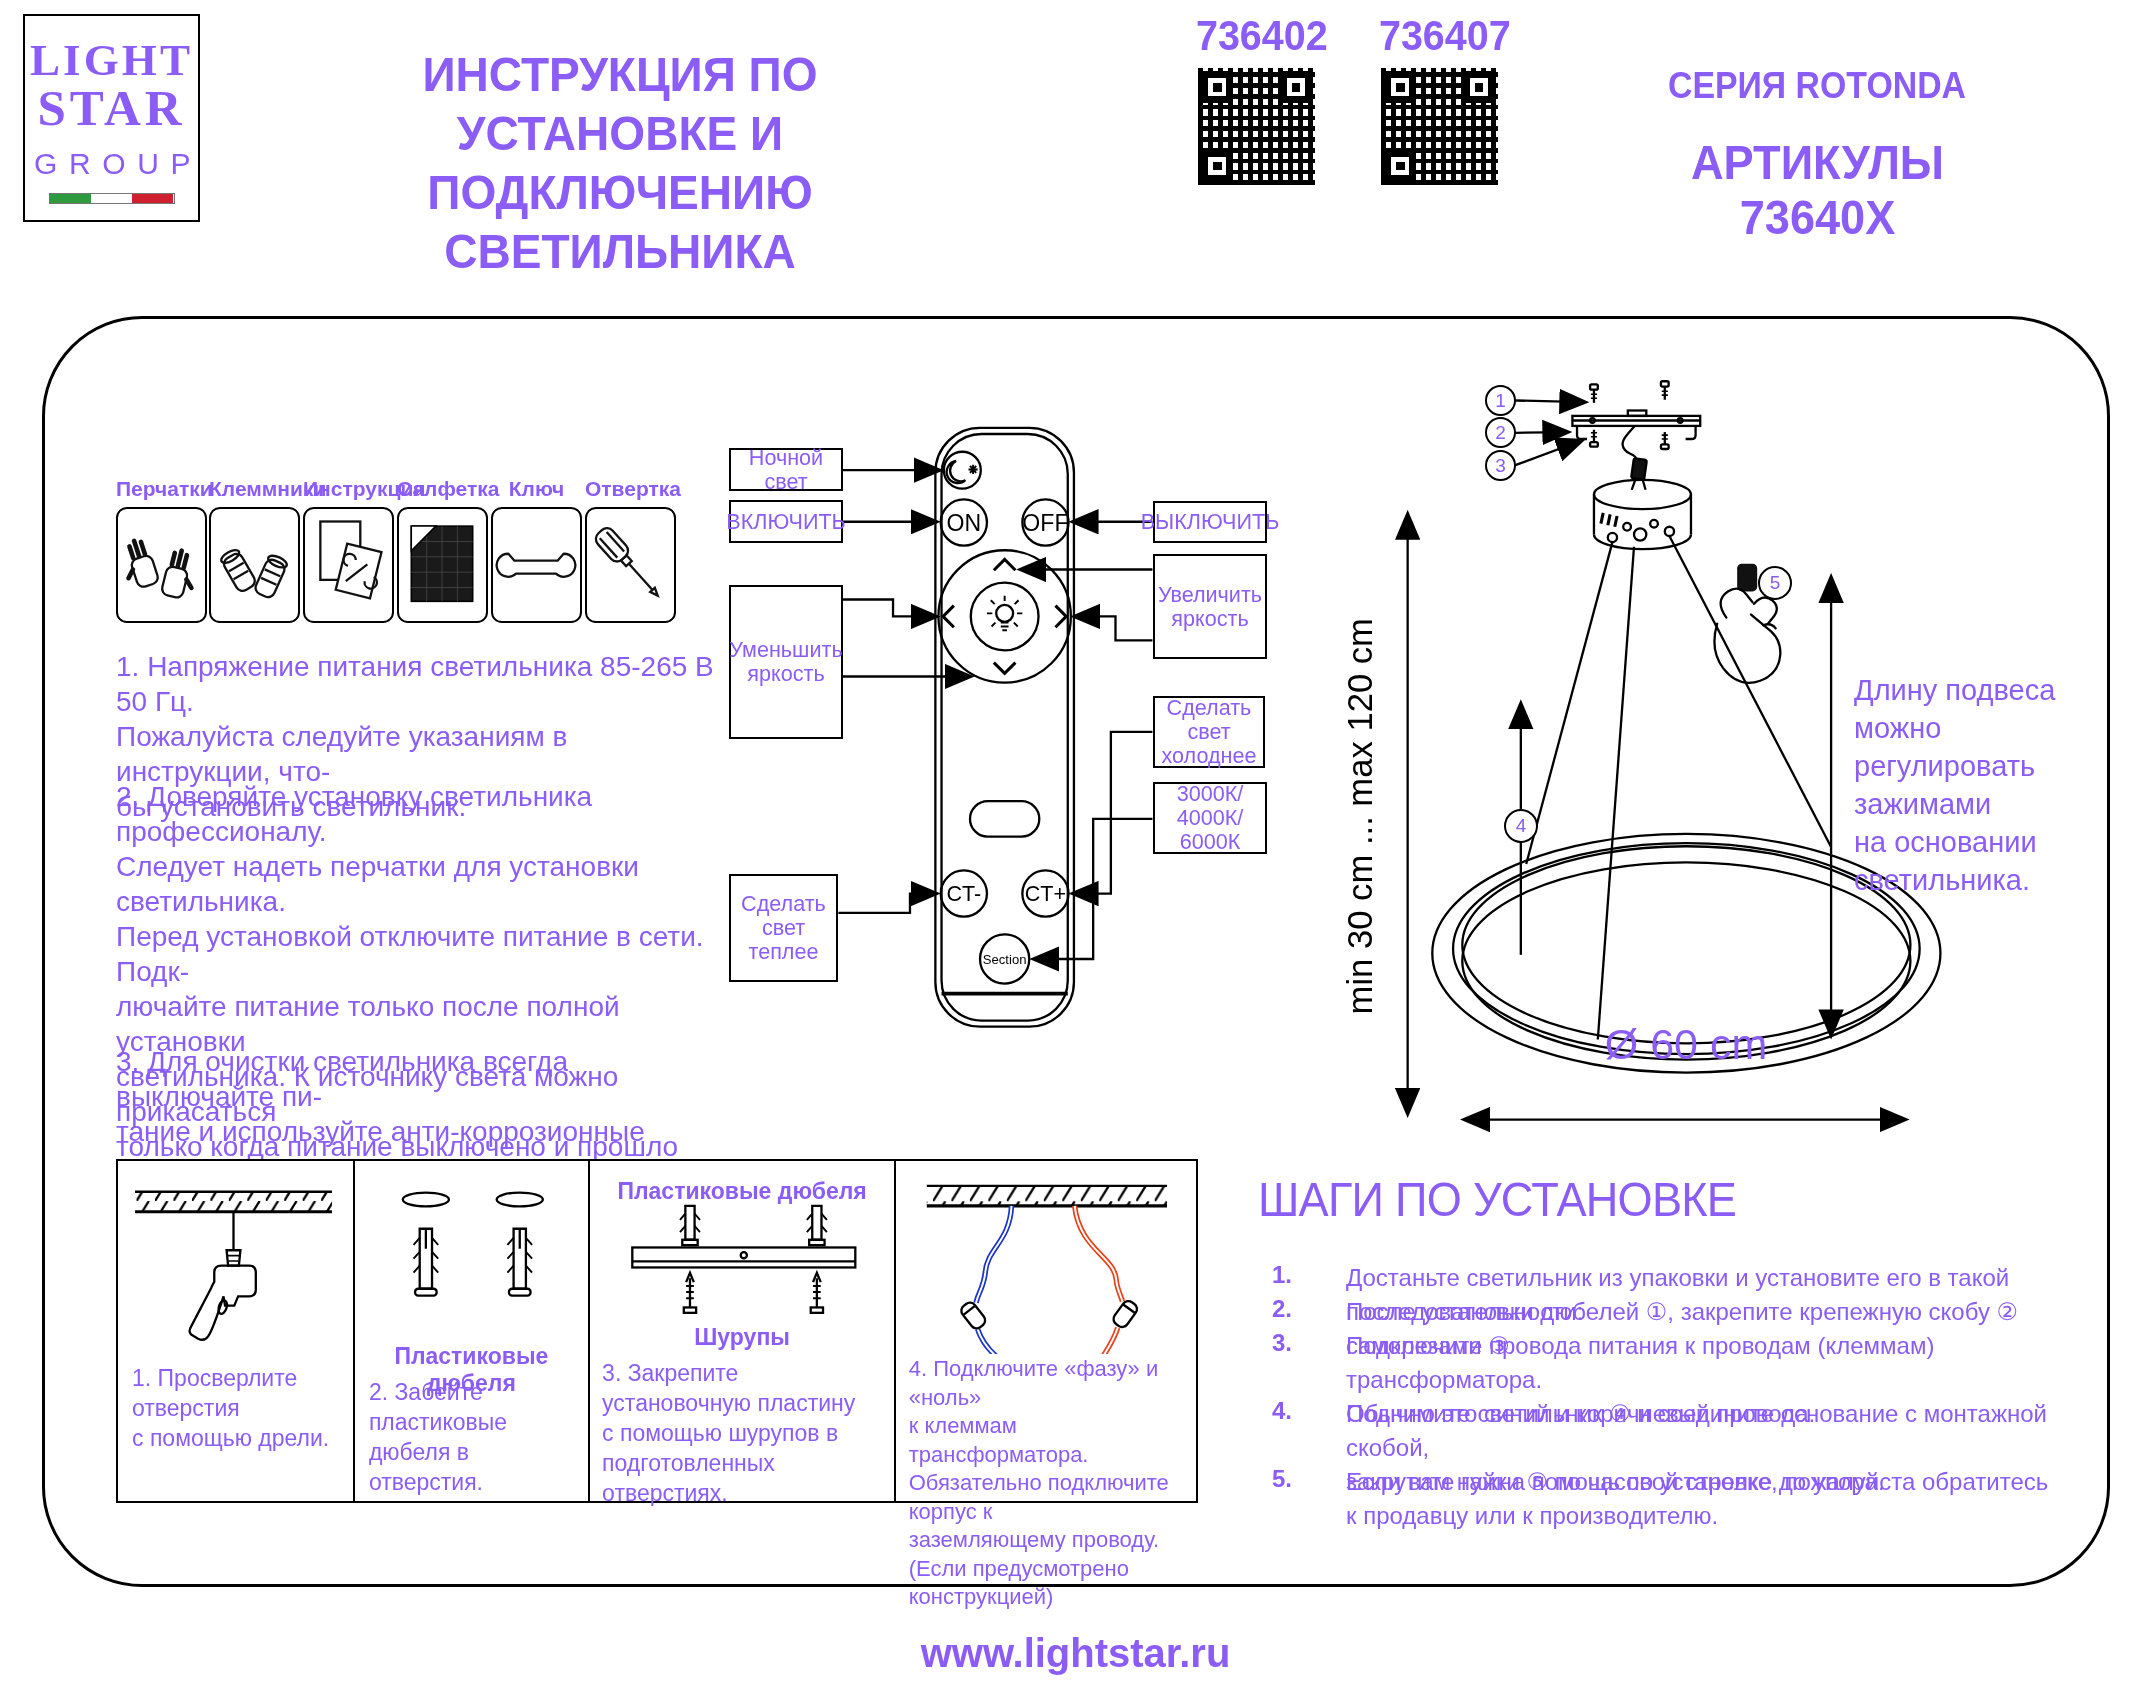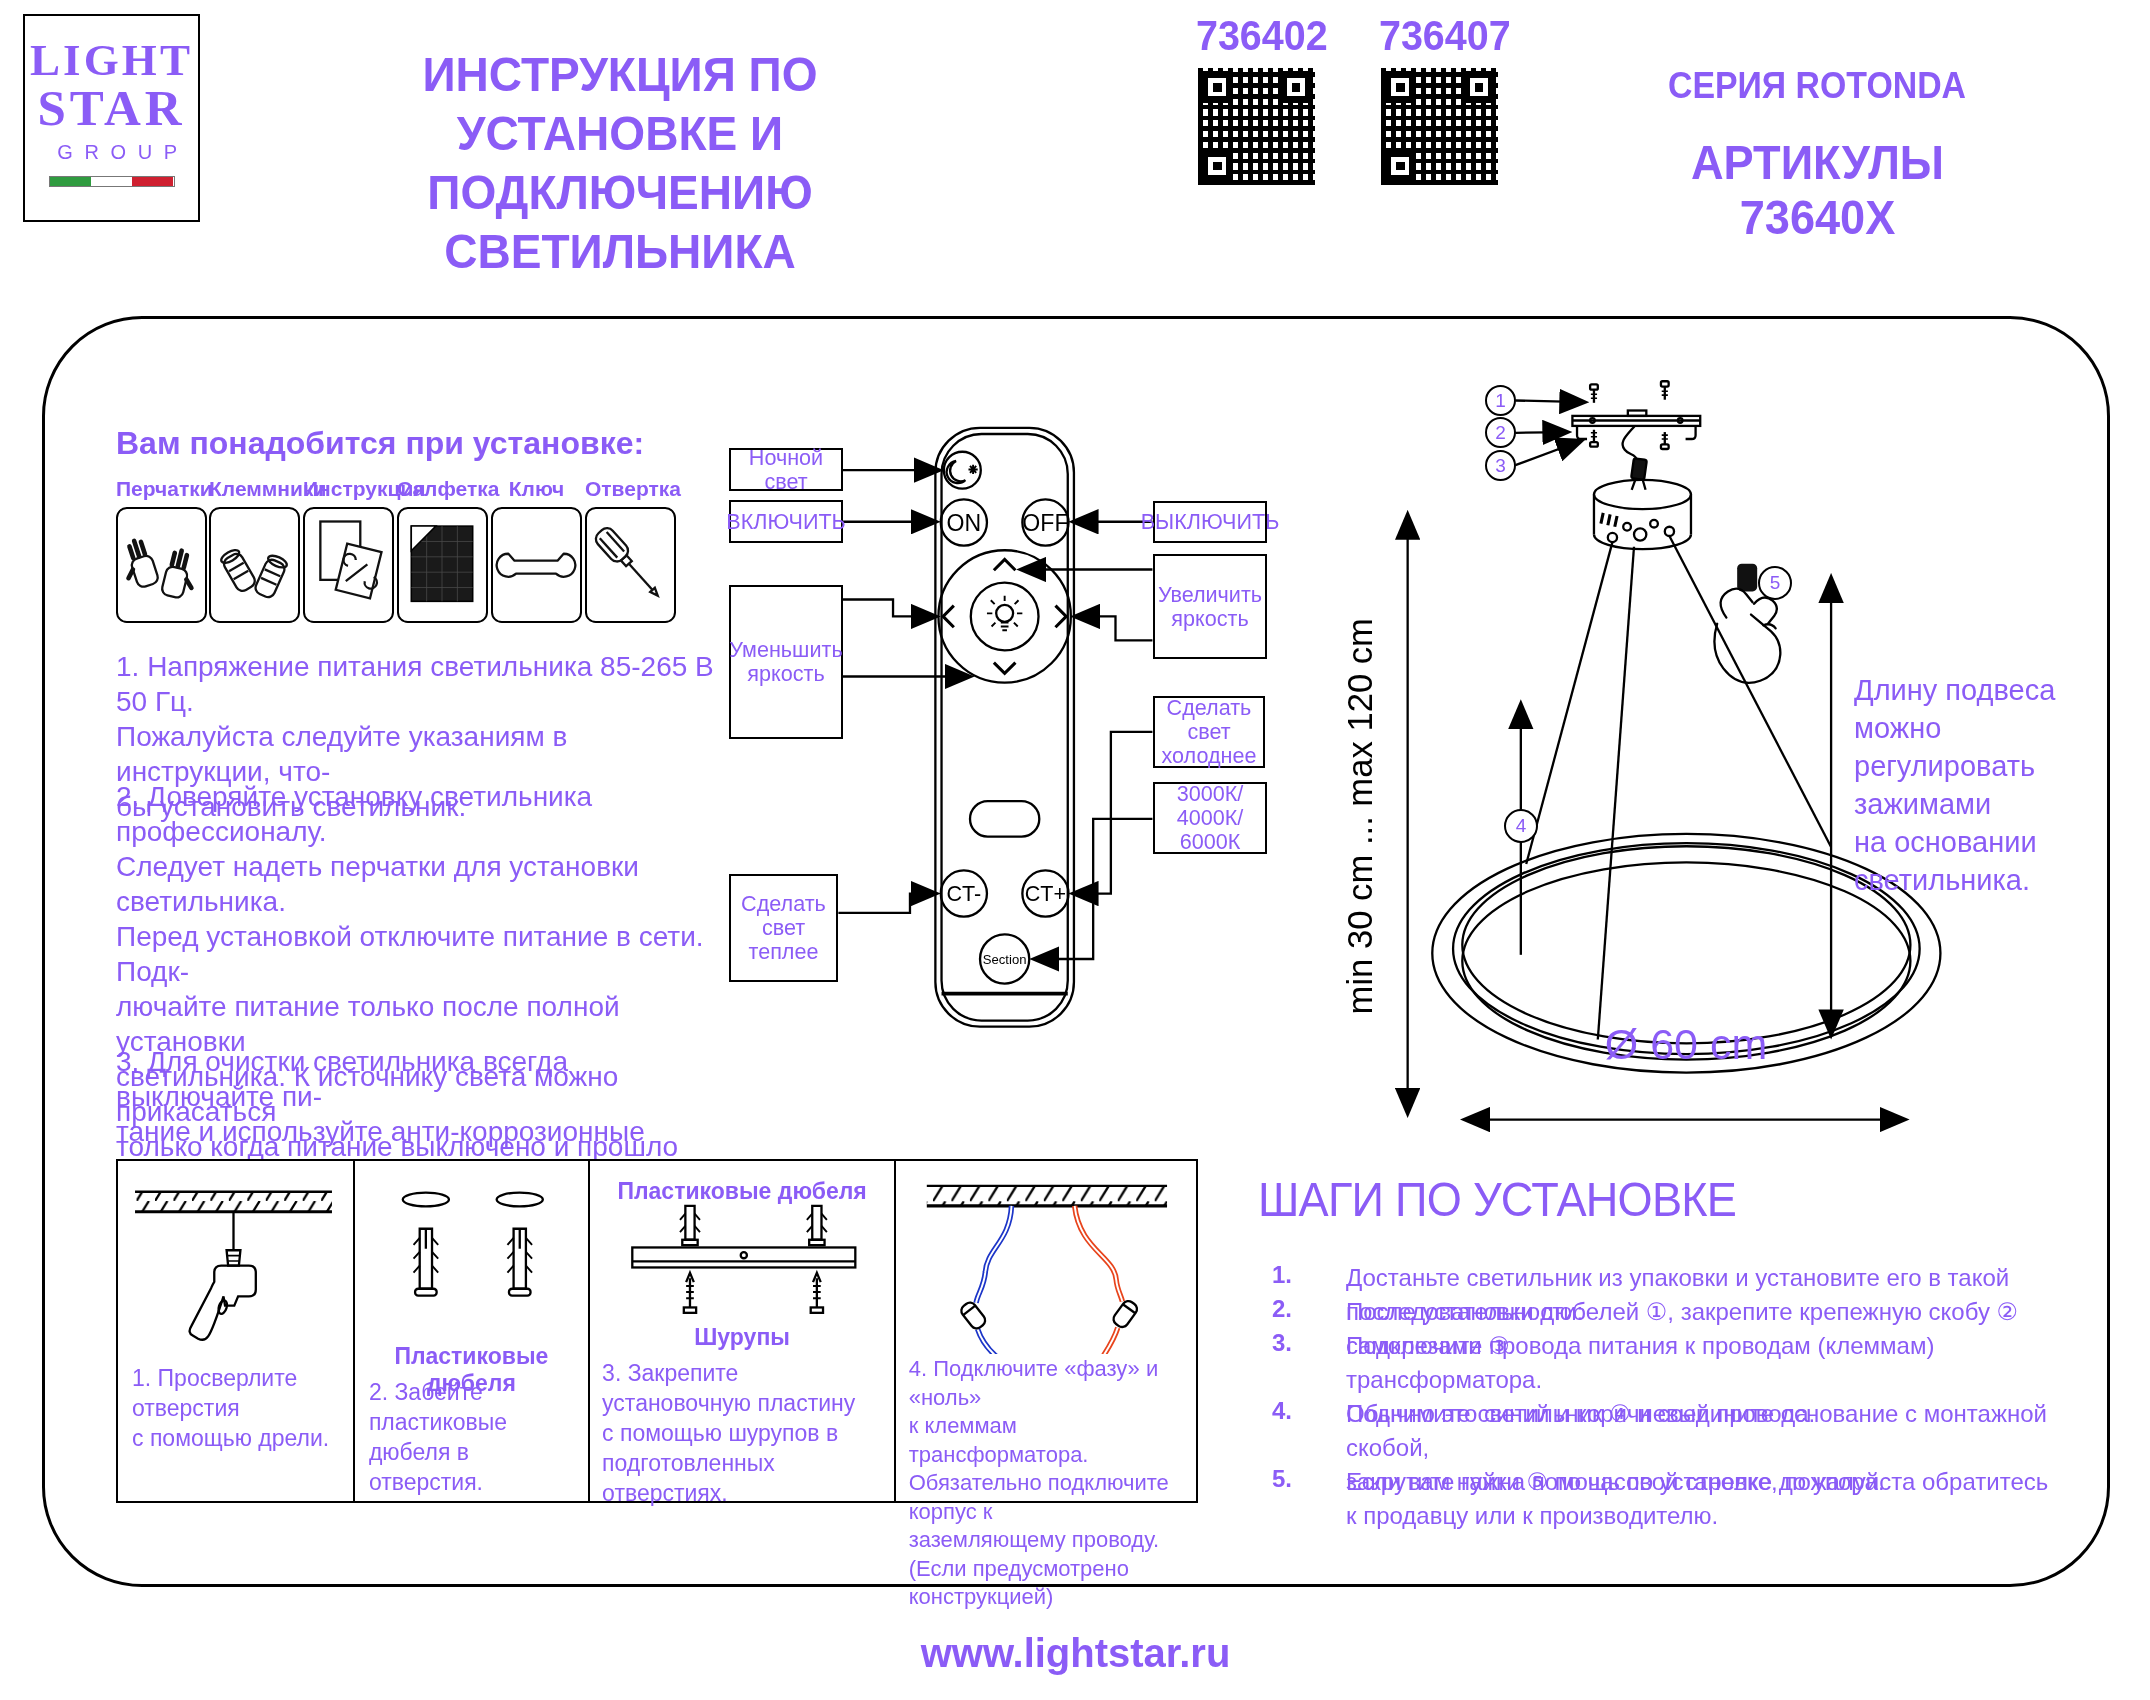--- a/index.html
+++ b/index.html
@@ -34,21 +34,21 @@
   svg text{font-family:"Liberation Sans","DejaVu Sans",sans-serif}
 </style>
 </head>
 <body>
 
 <div id="page">
 
   <div class="abs" style="left:23px;top:14px;width:177px;height:208px;border:2.3px solid #000;text-align:center;padding-top:21.6px">
     <div style="font-family:'Liberation Serif','DejaVu Serif',serif;font-weight:700;font-size:45px;line-height:45px;letter-spacing:3.1px">LIGHT</div>
     <div style="font-family:'Liberation Serif','DejaVu Serif',serif;font-weight:700;font-size:51px;line-height:51px;letter-spacing:3.9px">STAR</div>
-    <div style="font-size:20px;letter-spacing:11.6px;margin-top:7px;padding-left:23px">GROUP</div>
+    <div style="font-size:30px;letter-spacing:11.6px;margin-top:13px;padding-left:9px">GROUP</div>
     <div style="width:126px;height:10.8px;margin:12.3px auto 0;border:0.8px solid #777;display:flex">
       <div style="flex:1;background:#2f9b3f"></div>
       <div style="flex:1;background:#fff"></div>
       <div style="flex:1;background:#cf2030"></div>
     </div>
   </div>
 
   <div class="abs pre ctr condc b" style="left:254px;top:45px;width:732px;font-size:49px;line-height:59px">ИНСТРУКЦИЯ ПО УСТАНОВКЕ И
 ПОДКЛЮЧЕНИЮ СВЕТИЛЬНИКА</div>
 
@@ -63,21 +63,20 @@
     <div class="finder" style="left:3.1px;top:3.1px"></div>
     <div class="finder" style="right:3.1px;top:3.1px"></div>
     <div class="finder" style="left:3.1px;bottom:3.1px"></div>
   </div>
 
   <div class="abs ctr b condc" style="left:1640px;top:65px;width:354px;font-size:36px">СЕРИЯ ROTONDA</div>
   <div class="abs ctr b condc" style="left:1625px;top:135px;width:385px;font-size:48px">АРТИКУЛЫ 73640X</div>
 
   <div class="abs" style="left:42px;top:316px;width:2068px;height:1271px;border:3.1px solid #000;border-radius:100px"></div>
 
-  <div class="abs b" style="left:116px;top:425px;font-size:32px">Вам понадобится при установке:</div>
 
   <div class="toollbl" style="left:116px;top:477px;width:91px">Перчатки</div>
   <div class="toollbl" style="left:209px;top:477px;width:91px">Клеммники</div>
   <div class="toollbl" style="left:303px;top:477px;width:91px">Инструкция</div>
   <div class="toollbl" style="left:397px;top:477px;width:91px">Салфетка</div>
   <div class="toollbl" style="left:491px;top:477px;width:91px">Ключ</div>
   <div class="toollbl" style="left:585px;top:477px;width:91px">Отвертка</div>
 
   <div class="toolbox" style="left:116px;top:507px;width:91px;height:116px">
     <svg width="86" height="111" viewBox="0 0 112 144">

